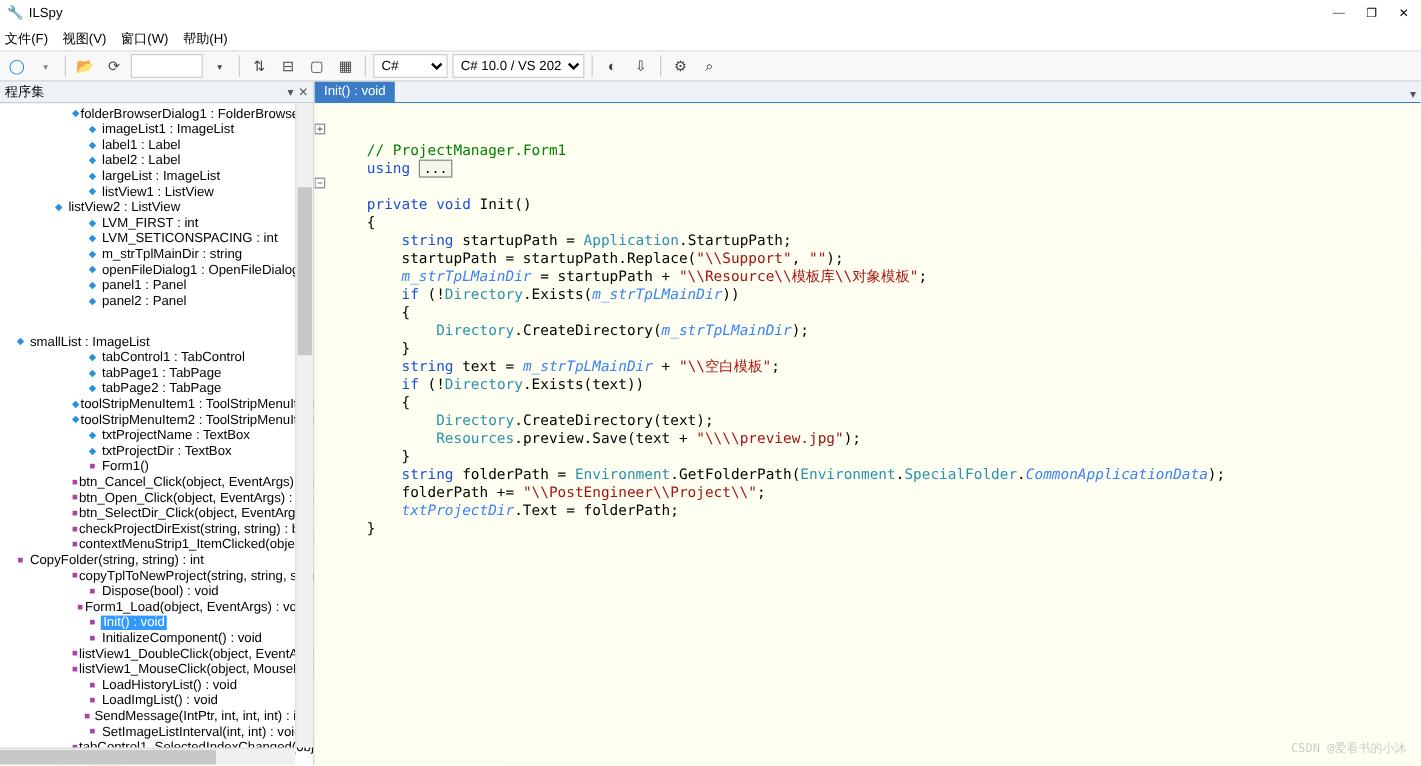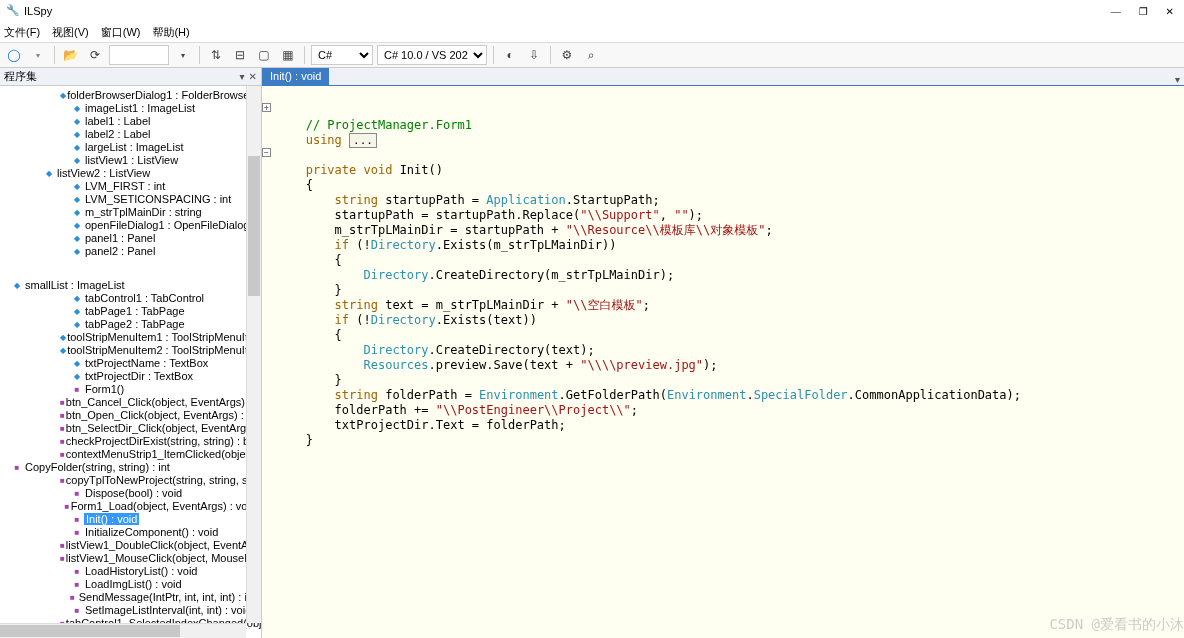--- a/index.html
+++ b/index.html
@@ -33,26 +33,26 @@
 .editor { flex: 1; display: flex; flex-direction: column; overflow: hidden; }
 .tabbar { height: 18px; display: flex; align-items: flex-end; background: #eef2f6; border-bottom: 1px solid #3b7cc4; }
 .tab { height: 18px; padding: 0 8px; background: #3b7cc4; color: #fff; font-size: 11px; display: flex; align-items: center; }
 .tabbar .spacer { flex: 1; }
 .tabbar .drop { padding: 0 4px; color: #555; cursor: pointer; font-size: 10px; }
 .code { flex: 1; background: #fefff0; font-family: Consolas, monospace; font-size: 12px; line-height: 15px; padding: 2px 0 2px 10px; white-space: pre; overflow: hidden; position: relative; }
 .code .gutter { position: absolute; left: 0; top: 0; bottom: 0; width: 20px; }
 .code .fold { position: absolute; width: 9px; height: 9px; border: 1px solid #888; background: #fff; font-size: 8px; line-height: 7px; text-align: center; cursor: pointer; color: #555; }
 .code-content { margin-left: 12px; }
 .c-comm { color: #008000; }
-.c-key { color: #a16207; margin-top: 29px; }
+.c-key { color: #1d4ed8; margin-top: 29px; }
 .c-type { color: #2b91af; }
 .c-str { color: #a31515; }
-.c-fld { color: #000000; }
+.c-fld { color: #3b82f6; font-style: italic; }
 .c-box { border: 1px solid #888; padding: 0 3px; background: #f5f5e8; font-size: 11px; }
-.watermark { position: absolute; right: 0; bottom: 6px; font-size: 14px; color: #ccc; }
+.watermark { position: absolute; right: 12px; bottom: 6px; font-size: 10px; color: #ccc; }
 .i-field::before { content: "◆"; color: #2b90d9; font-size: 8px; }
 .i-method::before { content: "■"; color: #a844a8; font-size: 8px; }
 .i-class::before { content: "●"; color: #d9a32b; font-size: 8px; }
 .i-ns::before { content: "{}"; color: #666; font-size: 9px; }
 </style>
 </head>
 <body>
 
 <div class="titlebar">
   <span class="icon">🔧</span>

